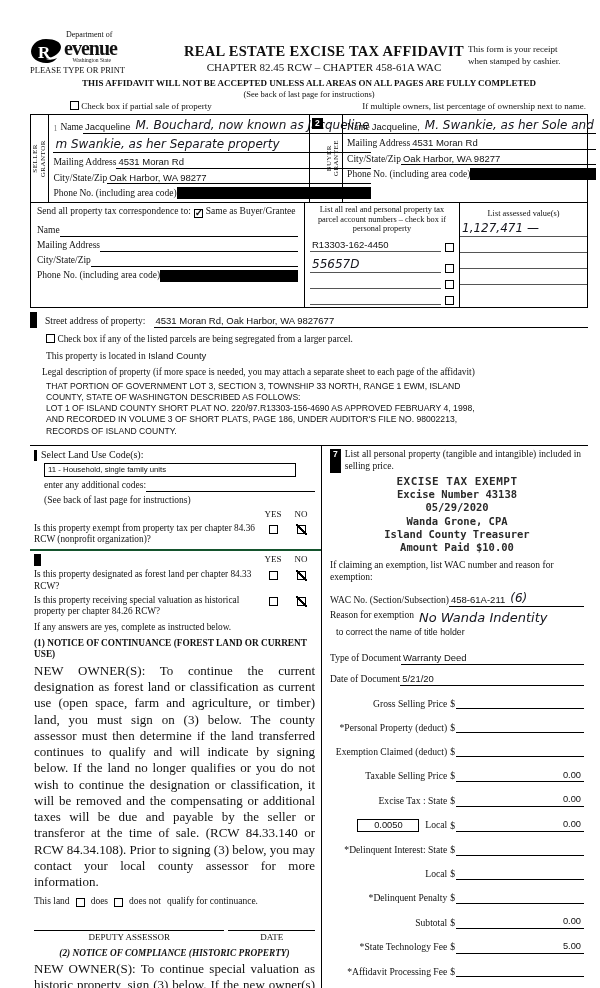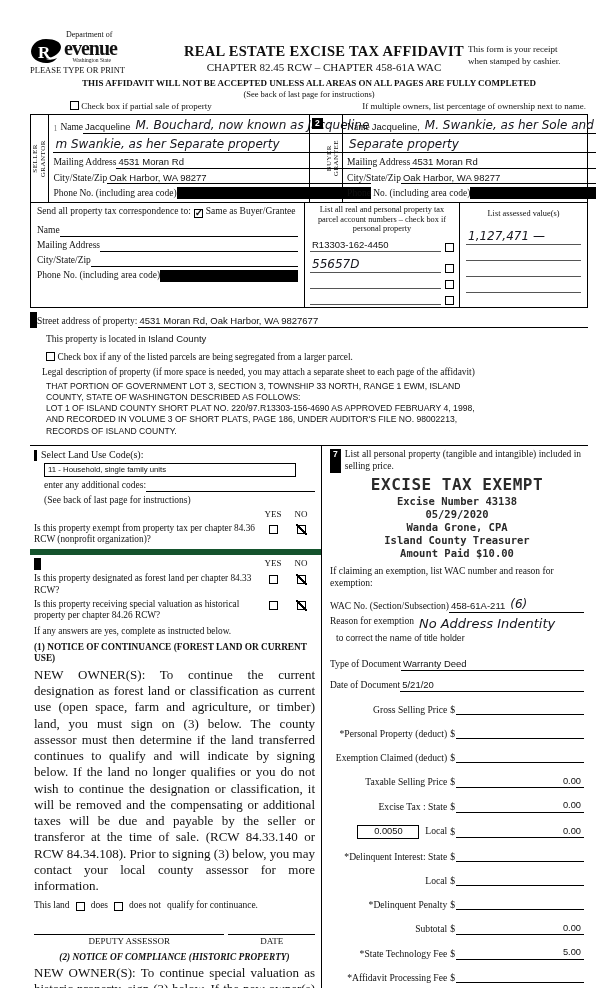--- a/index.html
+++ b/index.html
@@ -41,47 +41,47 @@
   .sb + .sb { border-left:1px solid #000; }
   .side { display:flex; align-items:center; border-right:1px solid #000; padding:2px 1px; }
   .side span { writing-mode:vertical-rl; transform:rotate(180deg); font-size:7px; letter-spacing:.5px; line-height:1.1; }
   .sbmain { flex:1; padding:2px 5px 2px 4px; }
   .typed { font-family:"Liberation Sans",sans-serif; font-size:9.5px; }
   .lab { font-size:9.5px; white-space:nowrap; }
   
   .strip { border:1px solid #000; border-top:none; display:flex; }
   .corr { flex:1.35; padding:3px 6px; }
   .parcels { width:155px; border-left:1px solid #000; padding:2px 5px; display:flex; flex-direction:column; }
-  .assessed { width:128px; border-left:1px solid #000; padding:2px 6px; }
+  .assessed { width:128px; border-left:1px solid #000; padding:2px 0; }
   .phead { font-size:8.3px; text-align:center; line-height:1.15; }
   .prow { display:flex; align-items:flex-end; gap:4px; margin-top:5px; }
   .pline { flex:1; border-bottom:1px solid #555; min-height:11px; padding:0 2px; }
   
-  .street { margin-top:4px; display:flex; align-items:flex-end; gap:0;text-align:right; }
+  .street { margin-top:4px; display:flex; align-items:flex-end; gap:8px;text-align:right; }
   .legal-lab { margin:4px 0 2px 12px; font-size:9.3px; }
   .legal-txt { margin-left:16px; font-size:8.6px; white-space:pre-line; font-family:"Liberation Sans",sans-serif; line-height:1.3; }
   
   .twocol { display:flex; border-top:1px solid #000; margin-top:8px; }
   .lcol { width:292px; border-right:1px solid #000; }
   .rcol { flex:1; padding:3px 4px 3px 8px; }
-  .box5 { border-bottom:6px solid #14532d; padding:3px 6px 4px 4px; }
+  .box5 { border-bottom:2px solid #14532d; padding:3px 6px 4px 4px; }
   .codebox { border:1px solid #000; width:252px; font-size:7.8px; padding:1px 3px; margin:2px 0 2px 10px; font-family:"Liberation Sans",sans-serif; }
   .ynhead { display:flex; justify-content:flex-end; gap:0; font-size:9px; font-weight:normal; margin-top:2px; }
   .yn { width:28px; text-align:center; flex:none; }
   .qrow { display:flex; align-items:flex-start; margin-top:3px; }
   .qtxt { flex:1; font-size:9.3px; line-height:1.2; }
   .qrow .yn { padding-top:1px; }
   .sec6 { padding:3px 6px 4px 4px; }
   .smalltxt { font-size:13px; text-align:justify; line-height:1.25; margin-top:2px; }
   .duline { border-bottom:1px solid #000; min-height:13px; }
   .dud { display:flex; gap:4px; margin-top:10px; }
   .dulab { font-size:9px; text-align:center; padding-top:1px; }
   
   .stamp { text-align:center; font-family:"DejaVu Sans Mono",monospace; color:#2b2b2b; margin:2px 0 6px 0; line-height:1.25; }
-  .stamp .s0 { font-size:16px; letter-spacing:.5px; font-weight:bold; }
+  .stamp .s0 { font-size:11px; letter-spacing:.5px; font-weight:bold; }
   .stamp div:not(.s0) { font-size:10.5px; font-weight:bold; }
   
   .mrow { display:flex; align-items:center; margin:12px 0; font-size:9.6px; }
   .mlab { flex:1; text-align:right; white-space:nowrap; }
   .mdol { margin:0 1px 0 3px; }
   .mline { width:128px; border-bottom:1px solid #000; text-align:right; font-family:"Liberation Sans",sans-serif; font-size:9.3px; padding:0 3px 0 0; min-height:11px; }
   .ratebox { border:1px solid #000; width:62px; text-align:center; font-family:"Liberation Sans",sans-serif; font-size:9.3px; margin-right:6px; display:inline-block; }
 </style>
 </head>
 <body>
@@ -170,25 +170,20 @@
       </div>
       <div class="sbmain">
         <div class="frow" style="margin-top:1px;">
           <span class="lab">Name</span>
           <span class="fill">
             <span class="typed">Jacqueline,</span>
             <span class="hw">M. Swankie, as her Sole and</span>
           </span>
         </div>
         <div class="frow">
-            <span class="fill">
-              <span class="hw">Separate property</span>
-            </span>
-          </div>
-        <div class="frow">
           <span class="lab">Mailing Address</span>
           <span class="fill">
               <span class="typed">4531 Moran Rd</span>
             </span>
         </div>
         <div class="frow">
           <span class="lab">City/State/Zip</span>
           <span class="fill">
               <span class="typed">Oak Harbor,  WA 98277</span>
             </span>
@@ -239,21 +234,21 @@
         <span class="pline"></span>
         <span class="cb"></span>
       </div>
       <div class="prow">
         <span class="pline"></span>
         <span class="cb"></span>
       </div>
     </div>
     <div class="assessed">
       <div class="phead" style="margin-top:4px;">List assessed value(s)</div>
-      <div class="prow" style="margin-top:10px;">
+      <div class="prow" style="margin-top:2px;">
           <span class="pline"><span class="hw">1,127,471 —</span></span>
         </div>
       <div class="prow">
           <span class="pline"></span>
         </div>
       <div class="prow">
           <span class="pline"></span>
         </div>
       <div class="prow">
           <span class="pline"></span>
@@ -262,26 +257,26 @@
   </div>
 
   <div class="street">
     <span class="secblock"></span>
     <span class="lab">Street address of property:</span>
     <span class="fill">
         <span class="typed">4531 Moran Rd, Oak Harbor, WA  9827677</span>
       </span>
   </div>
   <div style="margin:5px 0 0 16px;">
+    <span class="cb"></span>
+    <span style="font-size:9.3px;">Check box if any of the listed parcels are being segregated from a larger parcel.</span>
+  </div>
+  <div style="margin:5px 0 0 16px;">
     <span class="lab">This property is located in</span>
     <span class="typed">Island County</span>
-  </div>
-  <div style="margin:5px 0 0 16px;">
-    <span class="cb"></span>
-    <span style="font-size:9.3px;">Check box if any of the listed parcels are being segregated from a larger parcel.</span>
   </div>
 
   <div class="legal-lab">Legal description of property (if more space is needed, you may attach a separate sheet to each page of the affidavit)</div>
   <div class="legal-txt">THAT PORTION OF GOVERNMENT LOT 3, SECTION 3, TOWNSHIP 33 NORTH, RANGE 1 EWM, ISLAND
 COUNTY, STATE OF WASHINGTON DESCRIBED AS FOLLOWS:
 LOT 1 OF ISLAND COUNTY SHORT PLAT NO. 220/97.R13303-156-4690 AS APPROVED FEBRUARY 4, 1998,
 AND RECORDED IN VOLUME 3 OF SHORT PLATS, PAGE 186, UNDER AUDITOR'S FILE NO. 98002213,
 RECORDS OF ISLAND COUNTY.</div>
 
   <div class="twocol">
@@ -379,21 +374,21 @@
 
       <div class="frow" style="margin-top:7px;">
         <span class="lab">WAC No. (Section/Subsection)</span>
         <span class="fill">
           <span class="typed">458-61A-211</span>
           <span class="hw">(6)</span>
         </span>
       </div>
       <div style="display:flex;align-items:flex-start;gap:5px;margin-top:3px;">
         <span class="lab">Reason for exemption</span>
-        <span class="hw" style="font-size:13px;">No Address Indentity</span>
+        <span class="hw" style="font-size:13px;">No Wanda Indentity</span>
       </div>
       <div style="font-size:8.8px;margin:1px 0 0 6px;font-family:'Liberation Sans',sans-serif;">to correct the name of title holder</div>
 
       <div class="frow" style="margin-top:14px;">
         <span class="lab">Type of Document</span>
         <span class="fill">
             <span class="typed">Warranty Deed</span>
           </span>
       </div>
       <div class="frow" style="margin-top:8px;">

